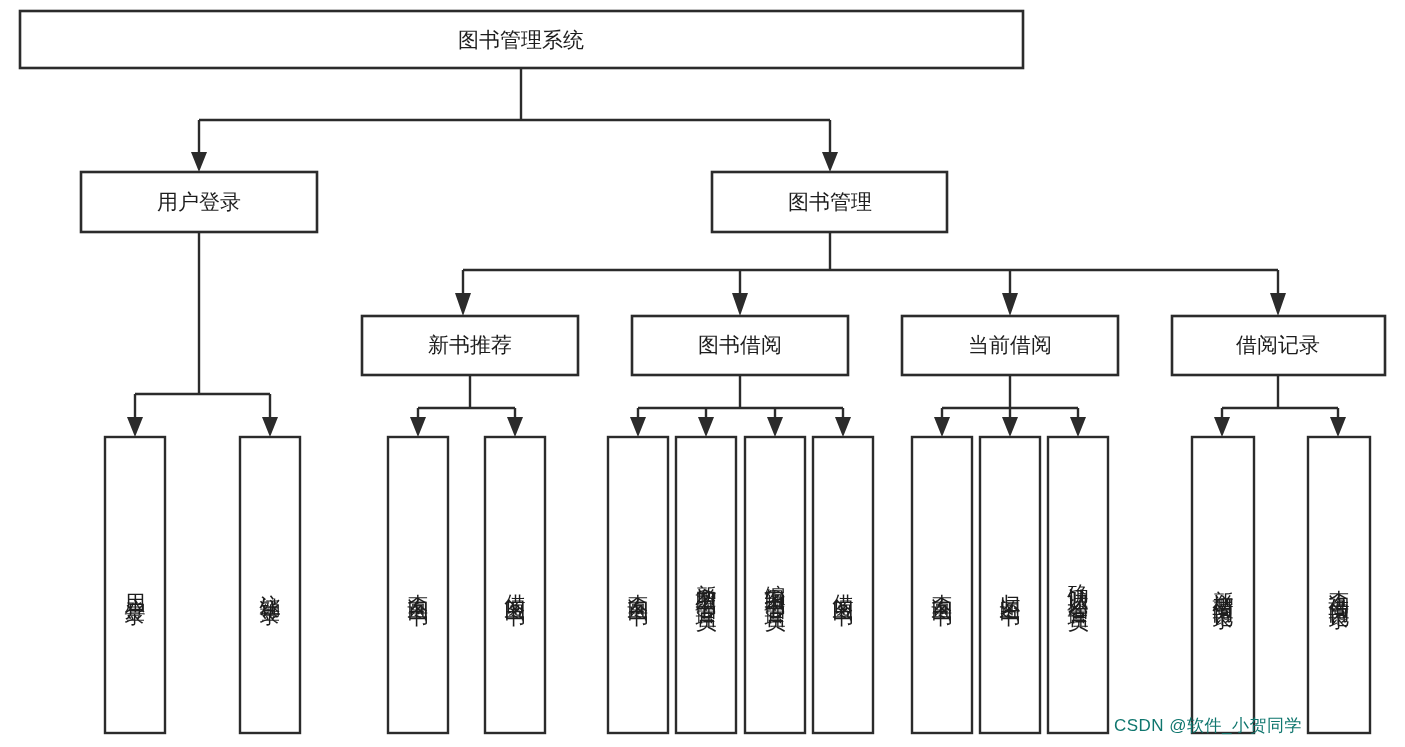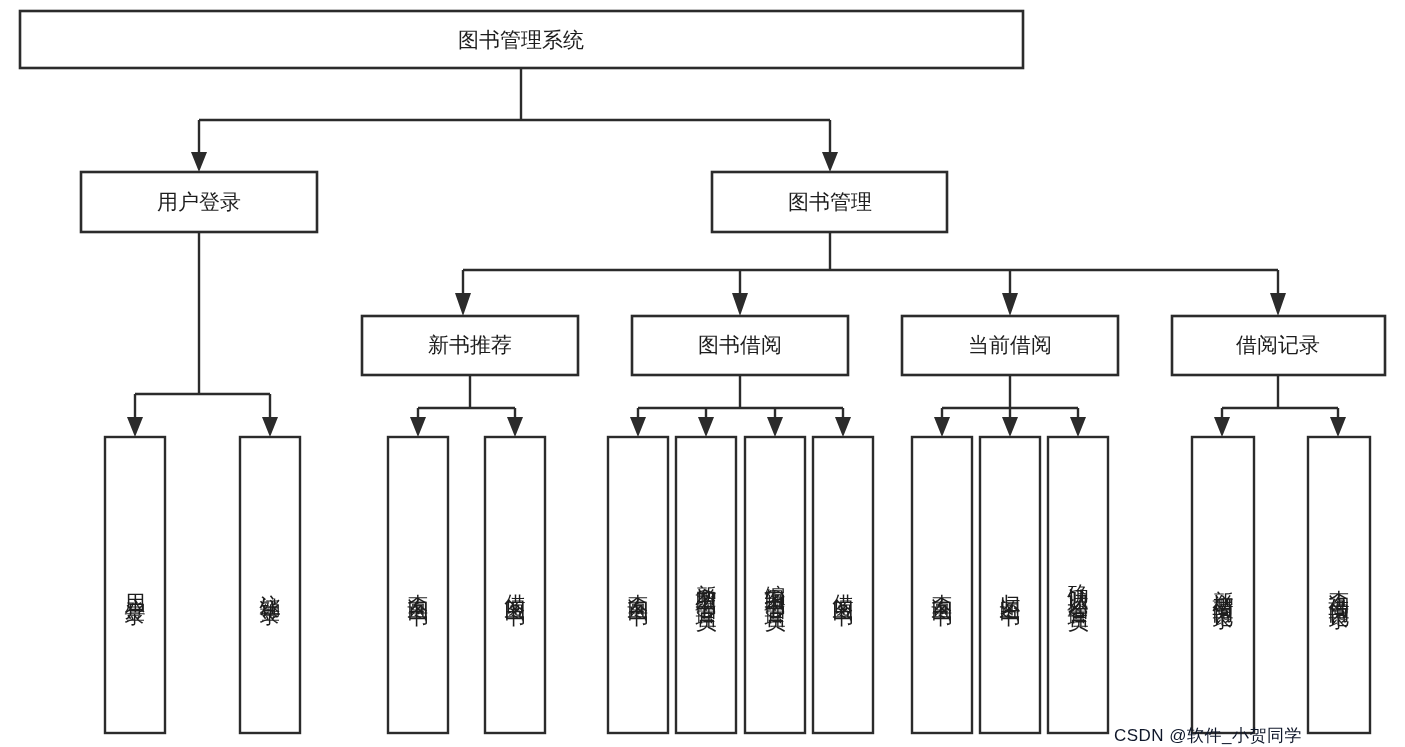--- a/index.html
+++ b/index.html
@@ -63,24 +63,24 @@
     letter-spacing: 4px;
     display: flex;
     align-items: center;
     justify-content: center;
     white-space: nowrap;
     pointer-events: none;
   }
   .watermark {
     position: absolute;
     right: 12px;
-    bottom: 0;
+    bottom: 10px;
     font-family: "Liberation Sans", "DejaVu Sans", sans-serif;
     font-size: 17px;
-    color: #0f172a;
+    color: #0f766e;
     letter-spacing: 0.5px;
     user-select: none;
   }
 </style>
 </head>
 <body>
 
 <div id="diagram-root">
 
   <svg class="diagram" viewBox="0 0 1405 747">

